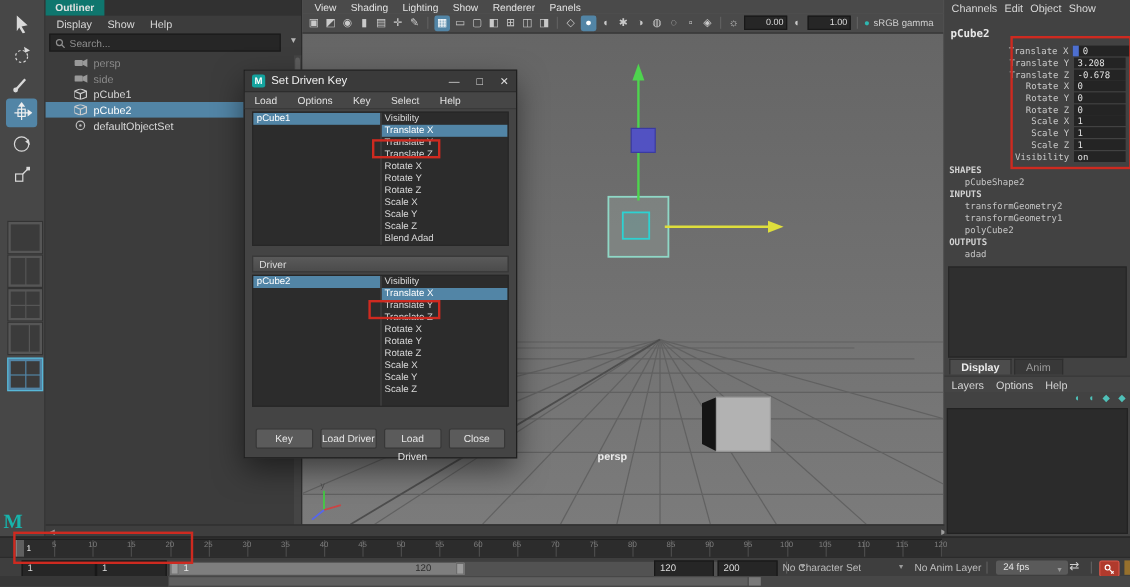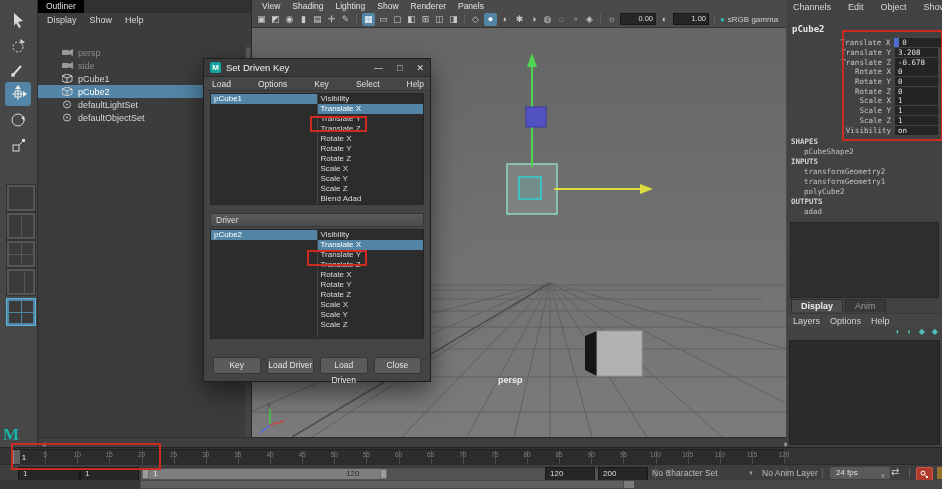--- a/index.html
+++ b/index.html
@@ -12,21 +12,21 @@
   .tool{position:absolute;left:5px;width:26px;height:24px;display:flex;align-items:center;justify-content:center;border-radius:3px}
   .tool.active{background:#5285a6}
   .layoutbtn{position:absolute;left:6px;width:24px;height:22px;background:#565656;border:1px solid #333;display:grid;gap:1px;padding:2px}
   .layoutbtn>i{background:#3b3b3b;display:block}
   .layoutbtn.active{border:1px solid #58b8d8;background:#5285a6}
   #maya-logo{position:absolute;left:3px;bottom:2px;font-size:17px;font-weight:bold;color:#18b3ab;font-family:"Liberation Serif",serif}
 
   
   #outliner{position:absolute;left:38px;top:0;width:213px;height:447px;background:#3c3c3c;border-right:1px solid #282828}
   .ol-head{height:13px;background:#313131;display:flex;align-items:center}
-  .ol-tabtitle{font-size:8.5px;color:#e2e2e2;font-weight:normal;padding:0 8px;background:#000000;height:13px;line-height:13px}
+  .ol-tabtitle{font-size:8.5px;color:#e2e2e2;font-weight:bold;padding:0 8px;background:#0f766e;height:13px;line-height:13px}
   .ol-menus{height:14px;display:flex;gap:13px;padding-left:9px;align-items:center;font-size:9px;color:#d8d8d8}
   .ol-searchrow{position:relative;margin:1px 3px;height:15px}
   .ol-search{position:absolute;left:0;top:0;right:14px;height:13px;background:#262626;border:1px solid #1b1b1b;display:flex;align-items:center;gap:4px;padding:0 4px;font-size:8.5px;color:#8f8f8f}
   .ol-filter{position:absolute;right:0;top:3px;font-size:7px;color:#b5b5b5}
   .ol-list{position:absolute;left:0;right:6px;top:46px;bottom:0}
   .ol-item{height:13px;display:flex;align-items:center;gap:5px;padding-left:24px;font-size:9px;color:#d8d8d8;white-space:nowrap}
   .ol-item.sel{background:#5285a6;color:#fff}
   .ol-item.dim{color:#8a8a8a}
   .ol-scroll{position:absolute;right:0;top:46px;bottom:0;width:6px;background:#454545}
   .ol-thumb{position:absolute;top:2px;left:1px;width:4px;height:58px;background:#5d5d5d;border-radius:2px}
@@ -39,21 +39,21 @@
   .vp-ico{flex:none;min-width:11px;text-align:center;line-height:13px}
   .vp-ico.on{background:#5285a6;border-radius:2px;color:#fff;padding:0 1px}
   .vp-field{flex:none;width:30px;height:10px;background:#262626;border:1px solid #181818;font-size:7.5px;color:#ddd;text-align:right;padding:0 2px;line-height:10px}
   .vp-cs{flex:none;font-size:8px;color:#cfcfcf;display:flex;gap:3px;align-items:center}
   #scene{position:absolute;left:0;top:27px;width:534px;height:410px}
   #persp-label{position:absolute;left:246px;top:375px;font-size:9px;color:#ececec;font-weight:bold}
   #vp-scrollstrip{position:absolute;left:38px;top:437px;width:748px;height:10px;background:#3e3e3e;border-top:1px solid #2d2d2d;display:flex;align-items:center;justify-content:space-between;padding:0 3px;font-size:6px;color:#9d9d9d}
 
   
   #channelbox{position:absolute;left:787px;top:0;width:155px;height:447px;background:#424242}
-  .cb-menus{height:14px;display:flex;gap:17px;align-items:center;padding-left:6px;font-size:9px;color:#d8d8d8}
+  .cb-menus{height:14px;display:flex;gap:6px;align-items:center;padding-left:6px;font-size:9px;color:#d8d8d8}
   .cb-object{position:absolute;left:5px;top:24px;font-size:9px;font-weight:bold;color:#e8e8e8;font-family:"DejaVu Sans Mono",monospace}
   .cb-rows{position:absolute;left:0;top:38px;right:0}
   .cb-row{height:9.7px;display:flex;align-items:center}
   .cb-name{width:104px;text-align:right;font-size:7.5px;color:#c9c9c9;font-family:"DejaVu Sans Mono",monospace;padding-right:4px;white-space:nowrap}
   .cb-val{width:40px;height:9px;background:#242424;font-size:7.5px;color:#e0e0e0;font-family:"DejaVu Sans Mono",monospace;line-height:9px;padding-left:3px;position:relative}
   .cb-val.marked{padding-left:8px}
   .cb-val.marked::before{content:"";position:absolute;left:0;top:0;width:5px;height:9px;background:#4d6fd0}
   .cb-sec{position:absolute;left:0;right:0}
   .cb-secrow{height:10px;line-height:10px;font-size:7.5px;font-family:"DejaVu Sans Mono",monospace;color:#d2d2d2;font-weight:bold;padding-left:4px}
   .cb-subrow{height:10px;line-height:10px;font-size:7.5px;font-family:"DejaVu Sans Mono",monospace;color:#c4c4c4;padding-left:17px}
@@ -64,21 +64,21 @@
   .cb-lmenus{position:absolute;left:0;top:313px;right:0;height:13px;display:flex;gap:10px;align-items:center;padding-left:6px;font-size:9px;color:#d5d5d5;background:#454545;border-top:1px solid #383838}
   .cb-licons{position:absolute;right:4px;top:327px;display:flex;gap:7px;font-size:8px;color:#4fc0b8}
   .cb-layerarea{position:absolute;left:2px;right:2px;top:340px;bottom:2px;background:#2b2b2b;border:1px solid #222}
 
   
   #dialog{position:absolute;left:203px;top:58px;width:226px;height:322px;background:#444;border:1px solid #1f1f1f;box-shadow:0 10px 24px rgba(0,0,0,.5);z-index:50}
   .dlg-title{height:17px;background:#3a3a3a;border-bottom:1px solid #2b2b2b;display:flex;align-items:center;gap:5px;padding:0 6px}
   .m-icon{width:11px;height:11px;background:#14a39e;border-radius:2px;color:#fff;font-size:8px;font-weight:bold;text-align:center;line-height:11px;flex:none}
   .dlg-ttl{font-size:9.5px;color:#f2f2f2}
   .win-btns{margin-left:auto;display:flex;gap:14px;font-size:9px;color:#dedede}
-  .dlg-menus{height:13px;display:flex;gap:27px;align-items:center;padding-left:8px;font-size:8.5px;color:#e0e0e0;background:#464646;border-bottom:1px solid #393939}
+  .dlg-menus{height:13px;display:flex;gap:17px;align-items:center;padding-left:8px;font-size:8.5px;color:#e0e0e0;background:#464646;border-bottom:1px solid #393939}
   .dlg-sec{margin:5px 6px 0;height:12px;background:linear-gradient(#5a5a5a,#4b4b4b);border:1px solid #383838;font-size:8.5px;color:#dedede;line-height:12px;padding-left:5px}
   .dlg-lists{margin:2px 6px 0;display:flex;border:1px solid #272727;background:#2c2c2c}
   .dlg-list{flex:1;overflow:hidden}
   .dlg-list+.dlg-list{border-left:1px solid #454545}
   .dlg-li{height:10px;line-height:10px;padding-left:3px;font-size:8px;color:#dadada;white-space:nowrap}
   .dlg-li.sel{background:#5285a6;color:#fff}
   .h110{height:110px}.h108{height:108px}
   .dlg-btns{position:absolute;left:9px;right:9px;bottom:7px;display:flex;gap:6px}
   .dlg-btn{flex:1;height:15px;background:#5b5b5b;border:1px solid #373737;border-radius:2px;font-size:8.5px;color:#e5e5e5;text-align:center;line-height:15px}
 
@@ -187,20 +187,30 @@
 <div id="outliner">
   <div class="ol-head">
     <span class="ol-tabtitle">Outliner</span>
   </div>
   <div class="ol-menus">
 
   <span>Display</span>
       <span>Show</span>
       <span>Help</span>
     </div>
+  <div class="ol-searchrow">
+    <div class="ol-search">
+      <svg width="8" height="8">
+          <circle cx="3.5" cy="3.5" r="2.5" fill="none" stroke="#8f8f8f"></circle>
+          <line x1="5.5" y1="5.5" x2="8" y2="8" stroke="#8f8f8f"></line>
+        </svg>
+      <span>Search...</span>
+    </div>
+    <span class="ol-filter">▼</span>
+  </div>
   <div class="ol-list">
 
       <div class="ol-item dim">
         <svg width="11" height="9">
           <rect x="0" y="2" width="7" height="5" rx="1" class="ic-cam" fill="#999"></rect>
           <polygon points="7,3 11,1 11,8 7,6" class="ic-cam" fill="#999"></polygon>
         </svg>
         <span>persp</span>
       </div>
 
@@ -227,27 +237,20 @@
       <div class="ol-item sel">
         <svg width="11" height="9">
           <polygon points="5,0 10,2 10,7 5,9 0,7 0,2" fill="none" stroke="#cfcfcf"></polygon>
           <line x1="0" y1="2" x2="5" y2="4" stroke="#cfcfcf"></line>
           <line x1="10" y1="2" x2="5" y2="4" stroke="#cfcfcf"></line>
           <line x1="5" y1="4" x2="5" y2="9" stroke="#cfcfcf"></line>
         </svg>
         <span>pCube2</span>
       </div>
 
-      <div class="ol-item">
-        <svg width="11" height="9">
-          <circle cx="5" cy="4.5" r="3.5" fill="none" stroke="#bdbdbd"></circle>
-          <circle cx="5" cy="4.5" r="1" fill="#bdbdbd"></circle>
-        </svg>
-        <span>defaultLightSet</span>
-      </div>
 
       <div class="ol-item">
         <svg width="11" height="9">
           <circle cx="5" cy="4.5" r="3.5" fill="none" stroke="#bdbdbd"></circle>
           <circle cx="5" cy="4.5" r="1" fill="#bdbdbd"></circle>
         </svg>
         <span>defaultObjectSet</span>
       </div>
     </div>
   <div class="ol-scroll">

